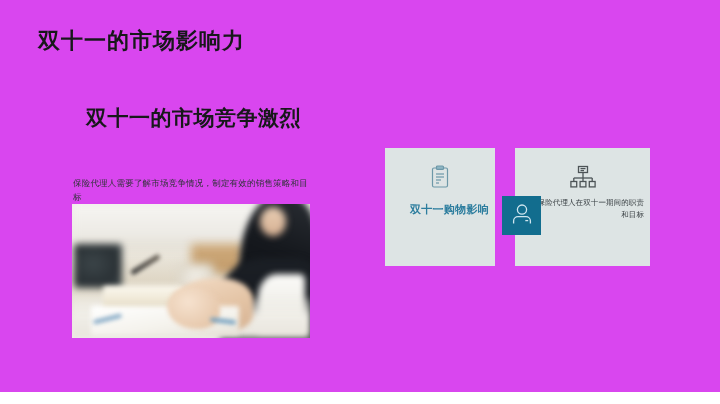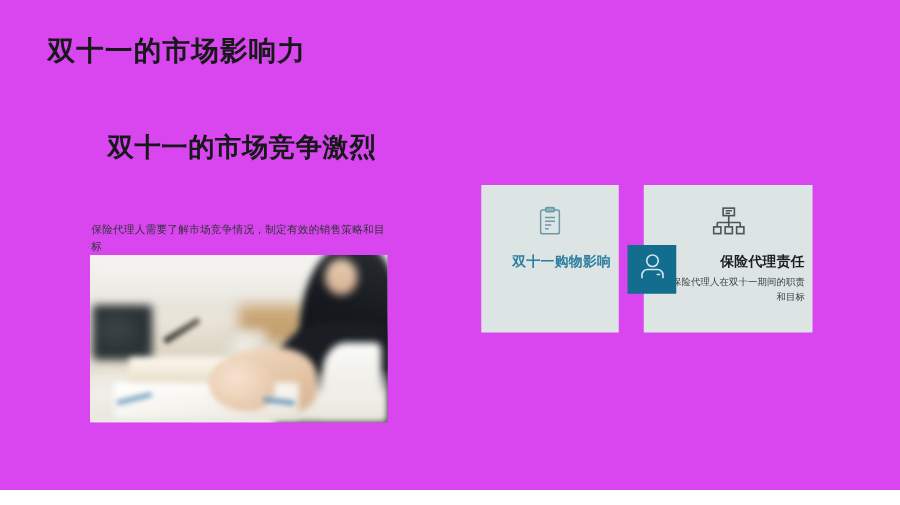--- a/index.html
+++ b/index.html
@@ -290,21 +290,20 @@
           <line x1="13" y1="7.5" x2="13" y2="13"></line>
           <line x1="3.8" y1="13" x2="22.2" y2="13"></line>
           <line x1="3.8" y1="13" x2="3.8" y2="16.5"></line>
           <line x1="13" y1="13" x2="13" y2="16.5"></line>
           <line x1="22.2" y1="13" x2="22.2" y2="16.5"></line>
           <rect x="0.9" y="16.5" width="5.8" height="5.4"></rect>
           <rect x="10.1" y="16.5" width="5.8" height="5.4"></rect>
           <rect x="19.3" y="16.5" width="5.8" height="5.4"></rect>
         </svg>
       </div>
-      <div class="card-title">保险代理责任</div>
       <div class="card-desc">明确保险代理人在双十一期间的职责和目标</div>
     </div>
 
     <div id="person-badge">
       <span>
         <svg width="24" height="24" viewBox="0 0 24 24" fill="none" stroke="#cfe6ef" stroke-width="1.3">
           <circle cx="12" cy="7.6" r="4.6"></circle>
           <path d="M3.6 21.5v-2.6c0-2.4 2-4.3 4.4-4.3h8c2.4 0 4.4 1.9 4.4 4.3v2.6"></path>
           <line x1="15.3" y1="18.6" x2="18.2" y2="18.6"></line>
         </svg>

